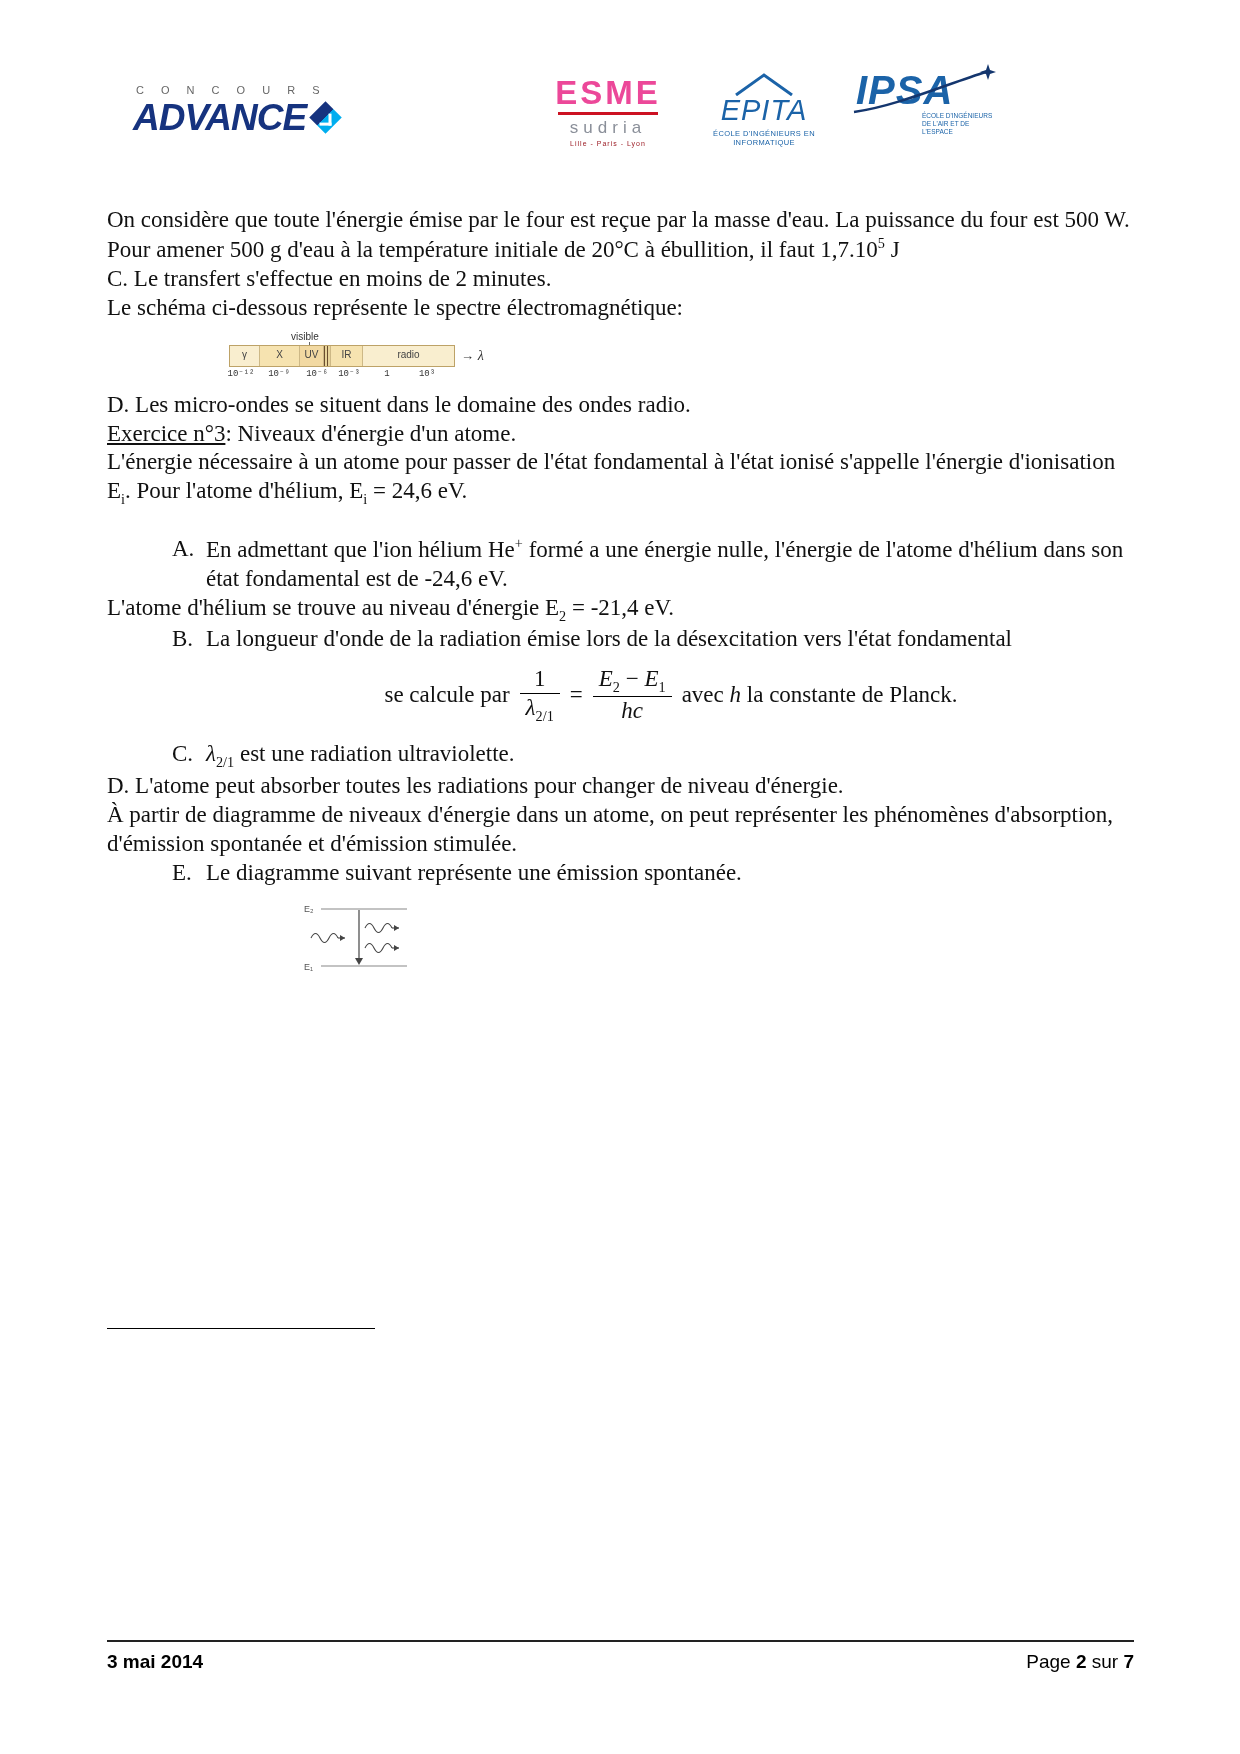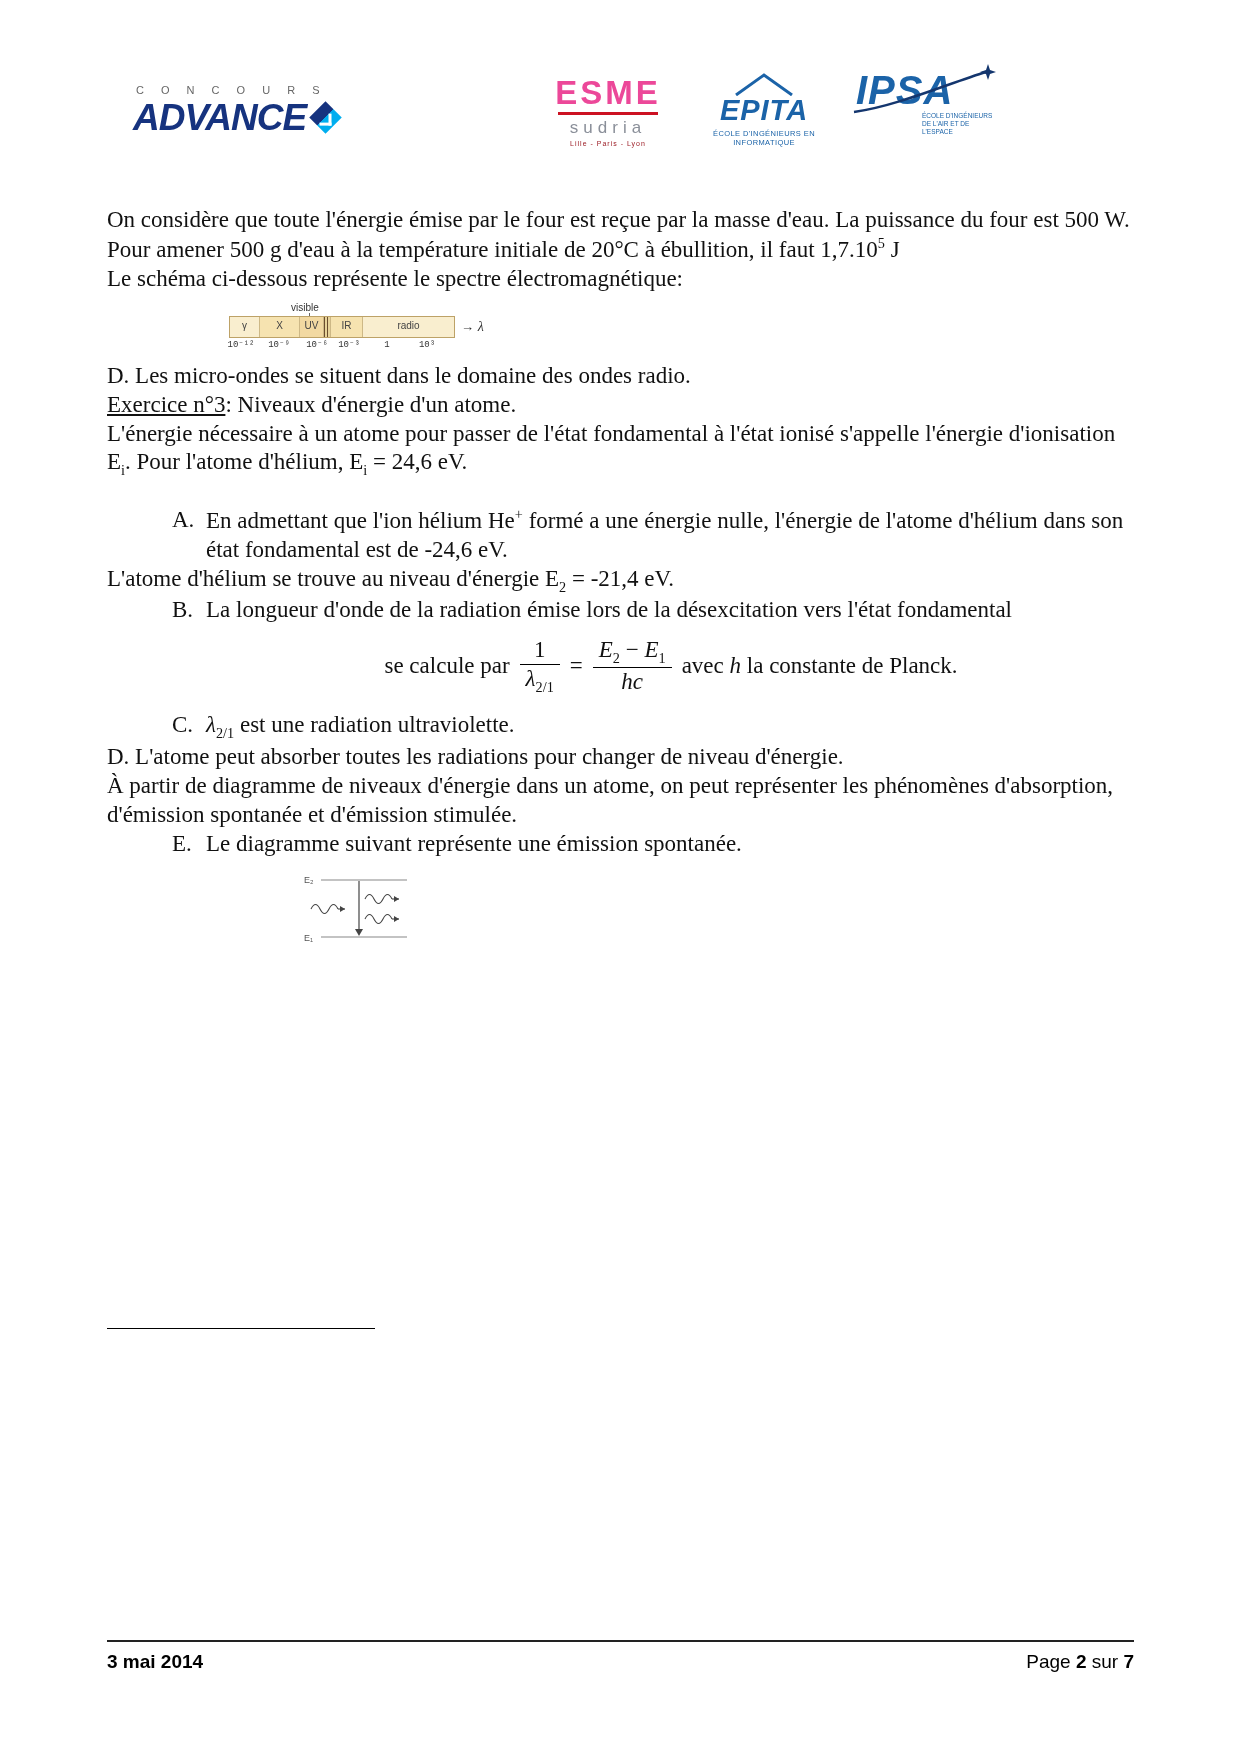--- a/index.html
+++ b/index.html
@@ -23,21 +23,21 @@
   .logo-esme { position:absolute; left:552px; top:6px; width:112px; text-align:center;
     font-family:"Liberation Sans","DejaVu Sans",sans-serif; }
   .esme-name { font-size:33px; font-weight:bold; color:#ec4899; letter-spacing:3px; line-height:1; }
   .esme-rule { height:3px; background:#cc1122; margin:3px 6px 2px 6px; }
   .esme-sub { font-size:17px; color:#8a8f99; letter-spacing:5px; }
   .esme-cities { font-size:7px; color:#99151e; letter-spacing:1px; margin-top:2px; }
 
   .logo-epita { position:absolute; left:698px; top:2px; width:132px; text-align:center;
     font-family:"Liberation Sans","DejaVu Sans",sans-serif; }
   .epita-roof { display:block; margin:0 auto; }
-  .epita-name { font-size:29px; font-weight:bold; font-style:italic; color:#1b63a8; line-height:1; letter-spacing:1px; }
+  .epita-name { font-size:29px; font-weight:normal; font-style:italic; color:#1b63a8; line-height:1; letter-spacing:1px; }
   .epita-tag { font-size:7.5px; color:#1b63a8; letter-spacing:.4px; margin-top:4px; }
 
   .logo-ipsa { position:absolute; left:856px; top:0; width:140px;
     font-family:"Liberation Sans","DejaVu Sans",sans-serif; }
   .ipsa-name { font-size:40px; font-weight:bold; font-style:italic; color:#1b63a8; line-height:1; letter-spacing:1px; }
   .ipsa-swoosh { position:absolute; left:-4px; top:-6px; pointer-events:none; }
   .ipsa-tag { font-size:6.5px; color:#1b63a8; width:72px; margin:2px 0 0 66px; line-height:1.25; }
 
   
   .content { position:absolute; left:107px; top:206px; width:1030px; }
@@ -130,20 +130,21 @@
       </svg>
       <div class="ipsa-name">IPSA</div>
       <div class="ipsa-tag">ÉCOLE D'INGÉNIEURS DE L'AIR ET DE L'ESPACE</div>
     </div>
   </div>
 
   <div class="content">
 
     <p class="para"><span>On considère que toute l'énergie émise par le four est reçue par la masse d'eau. La puissance du four est 500 W. Pour amener 500 g d'eau à la température initiale de 20°C à ébullition, il faut 1,7.10</span><sup>5</sup><span> J</span></p>
 
+    <p class="para indent1">C. Le transfert s'effectue en moins de 2 minutes.</p>
 
     <p class="para mt-md">Le schéma ci-dessous représente le spectre électromagnétique:</p>
 
     <figure class="spectrum">
       <div class="spec-visible">visible</div>
       <div class="spec-vline"></div>
       <div class="spec-bar">
         <span class="seg seg-g">γ</span>
         <span class="seg seg-x">X</span>
         <span class="seg seg-uv">UV</span>

